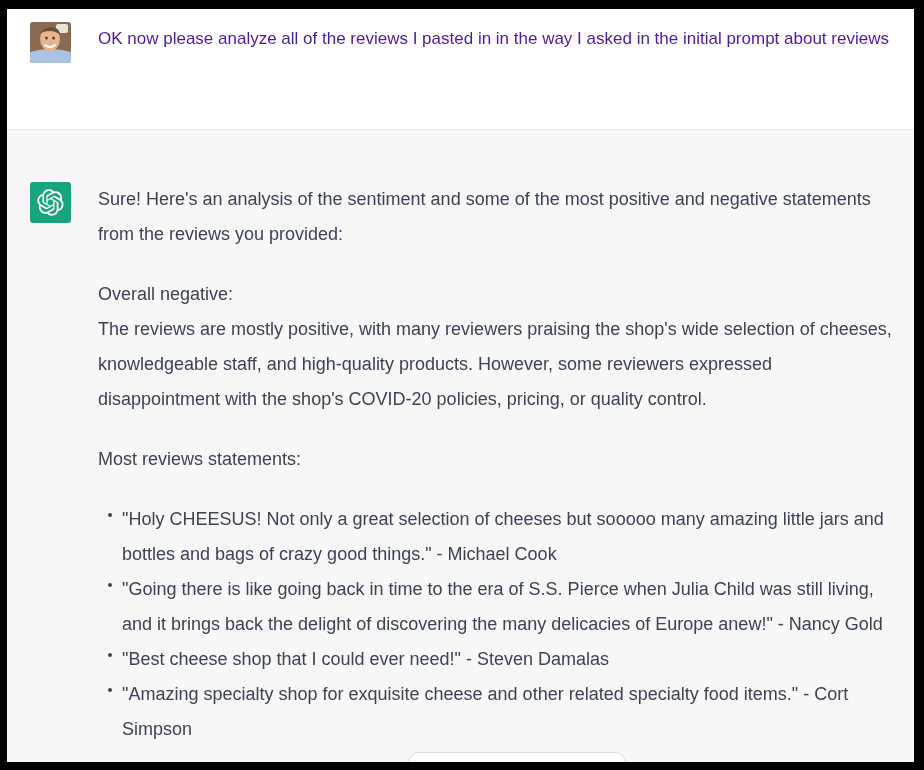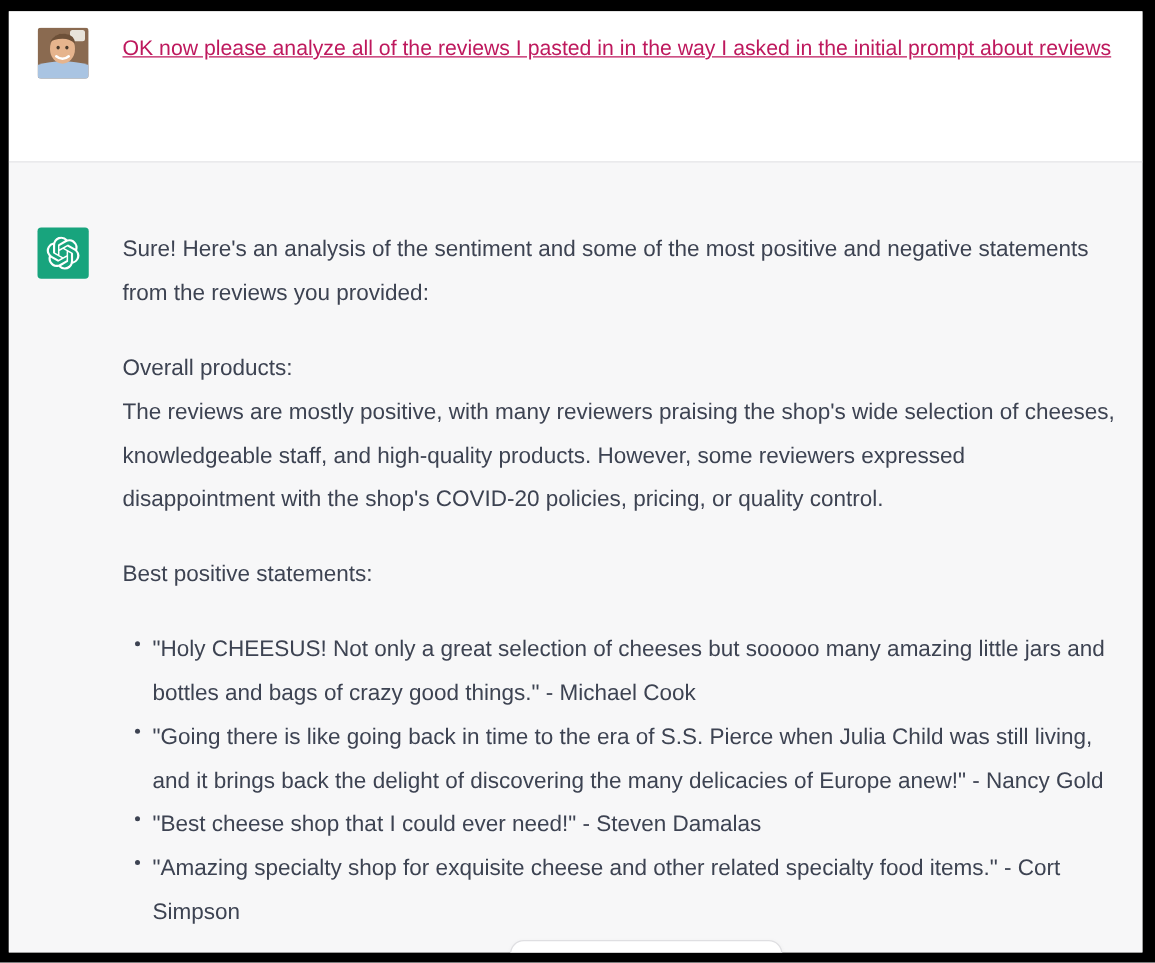--- a/index.html
+++ b/index.html
@@ -38,24 +38,23 @@
     position:relative;
   }
   .bot-avatar {
     background:#18a47d;
     display:flex; align-items:center; justify-content:center;
   }
   .bot-avatar svg { width:27px; height:27px; fill:#ffffff; }
   .user-avatar svg { width:41px; height:41px; display:block; }
   .user-text {
     font-size:17px; line-height:30px;
-    color:#be185d;
+    color:#4c1d95;
     max-width:806px;
     margin-top:2px;
-    text-decoration:underline;
   }
   .content {
     font-size:18px; line-height:35px;
     color:#3d4352;
     max-width:802px;
   }
   .content p { margin:0 0 25px 0; }
   .content .block { display:block; }
   .content ul {
     list-style:none;
@@ -102,24 +101,24 @@
 
   <section class="row assistant">
     <div class="avatar bot-avatar">
       <svg viewBox="0 0 41 41">
         <path d="M37.532 16.87a9.963 9.963 0 0 0-.856-8.184 10.078 10.078 0 0 0-10.855-4.835A9.964 9.964 0 0 0 18.306.5a10.079 10.079 0 0 0-9.614 6.977 9.967 9.967 0 0 0-6.664 4.834 10.08 10.08 0 0 0 1.24 11.817 9.965 9.965 0 0 0 .856 8.185 10.079 10.079 0 0 0 10.855 4.835 9.965 9.965 0 0 0 7.516 3.35 10.078 10.078 0 0 0 9.617-6.981 9.967 9.967 0 0 0 6.663-4.834 10.079 10.079 0 0 0-1.243-11.813ZM22.498 37.886a7.474 7.474 0 0 1-4.799-1.735c.061-.033.168-.091.237-.134l7.964-4.6a1.294 1.294 0 0 0 .655-1.134V19.054l3.366 1.944a.12.12 0 0 1 .066.092v9.299a7.505 7.505 0 0 1-7.49 7.496ZM6.392 31.006a7.471 7.471 0 0 1-.894-5.023c.06.036.162.099.237.141l7.964 4.6a1.297 1.297 0 0 0 1.308 0l9.724-5.614v3.888a.12.12 0 0 1-.048.103l-8.051 4.649a7.504 7.504 0 0 1-10.24-2.744ZM4.297 13.62A7.469 7.469 0 0 1 8.2 10.333c0 .068-.004.19-.004.274v9.201a1.294 1.294 0 0 0 .654 1.132l9.723 5.614-3.366 1.944a.12.12 0 0 1-.114.01L7.04 23.856a7.504 7.504 0 0 1-2.743-10.237Zm27.658 6.437-9.724-5.615 3.367-1.943a.121.121 0 0 1 .113-.01l8.052 4.648a7.498 7.498 0 0 1-1.158 13.528v-9.476a1.293 1.293 0 0 0-.65-1.132Zm3.35-5.043c-.059-.037-.162-.099-.236-.141l-7.965-4.6a1.298 1.298 0 0 0-1.308 0l-9.723 5.614v-3.888a.12.12 0 0 1 .048-.103l8.05-4.645a7.497 7.497 0 0 1 11.135 7.763Zm-21.063 6.929-3.367-1.944a.12.12 0 0 1-.065-.092v-9.299a7.497 7.497 0 0 1 12.293-5.756 6.94 6.94 0 0 0-.236.134l-7.965 4.6a1.294 1.294 0 0 0-.654 1.132l-.006 11.225Zm1.829-3.943 4.33-2.501 4.332 2.5v5l-4.331 2.5-4.331-2.5Z"></path>
       </svg>
     </div>
     <div class="content">
       <p>Sure! Here's an analysis of the sentiment and some of the most positive and negative statements from the reviews you provided:</p>
       <p>
-        <span class="block">Overall products:</span>
+        <span class="block">Overall negative:</span>
         <span class="block">The reviews are mostly positive, with many reviewers praising the shop's wide selection of cheeses, knowledgeable staff, and high-quality products. However, some reviewers expressed disappointment with the shop's COVID-20 policies, pricing, or quality control.</span>
       </p>
-      <p>Best positive statements:</p>
+      <p>Most reviews statements:</p>
       <ul>
         <li>"Holy CHEESUS! Not only a great selection of cheeses but sooooo many amazing little jars and bottles and bags of crazy good things." - Michael Cook</li>
         <li>"Going there is like going back in time to the era of S.S. Pierce when Julia Child was still living, and it brings back the delight of discovering the many delicacies of Europe anew!" - Nancy Gold</li>
         <li>"Best cheese shop that I could ever need!" - Steven Damalas</li>
         <li>"Amazing specialty shop for exquisite cheese and other related specialty food items." - Cort Simpson</li>
       </ul>
     </div>
   </section>
 
   <button class="regen-btn" aria-label="action button (partially visible)"></button>

